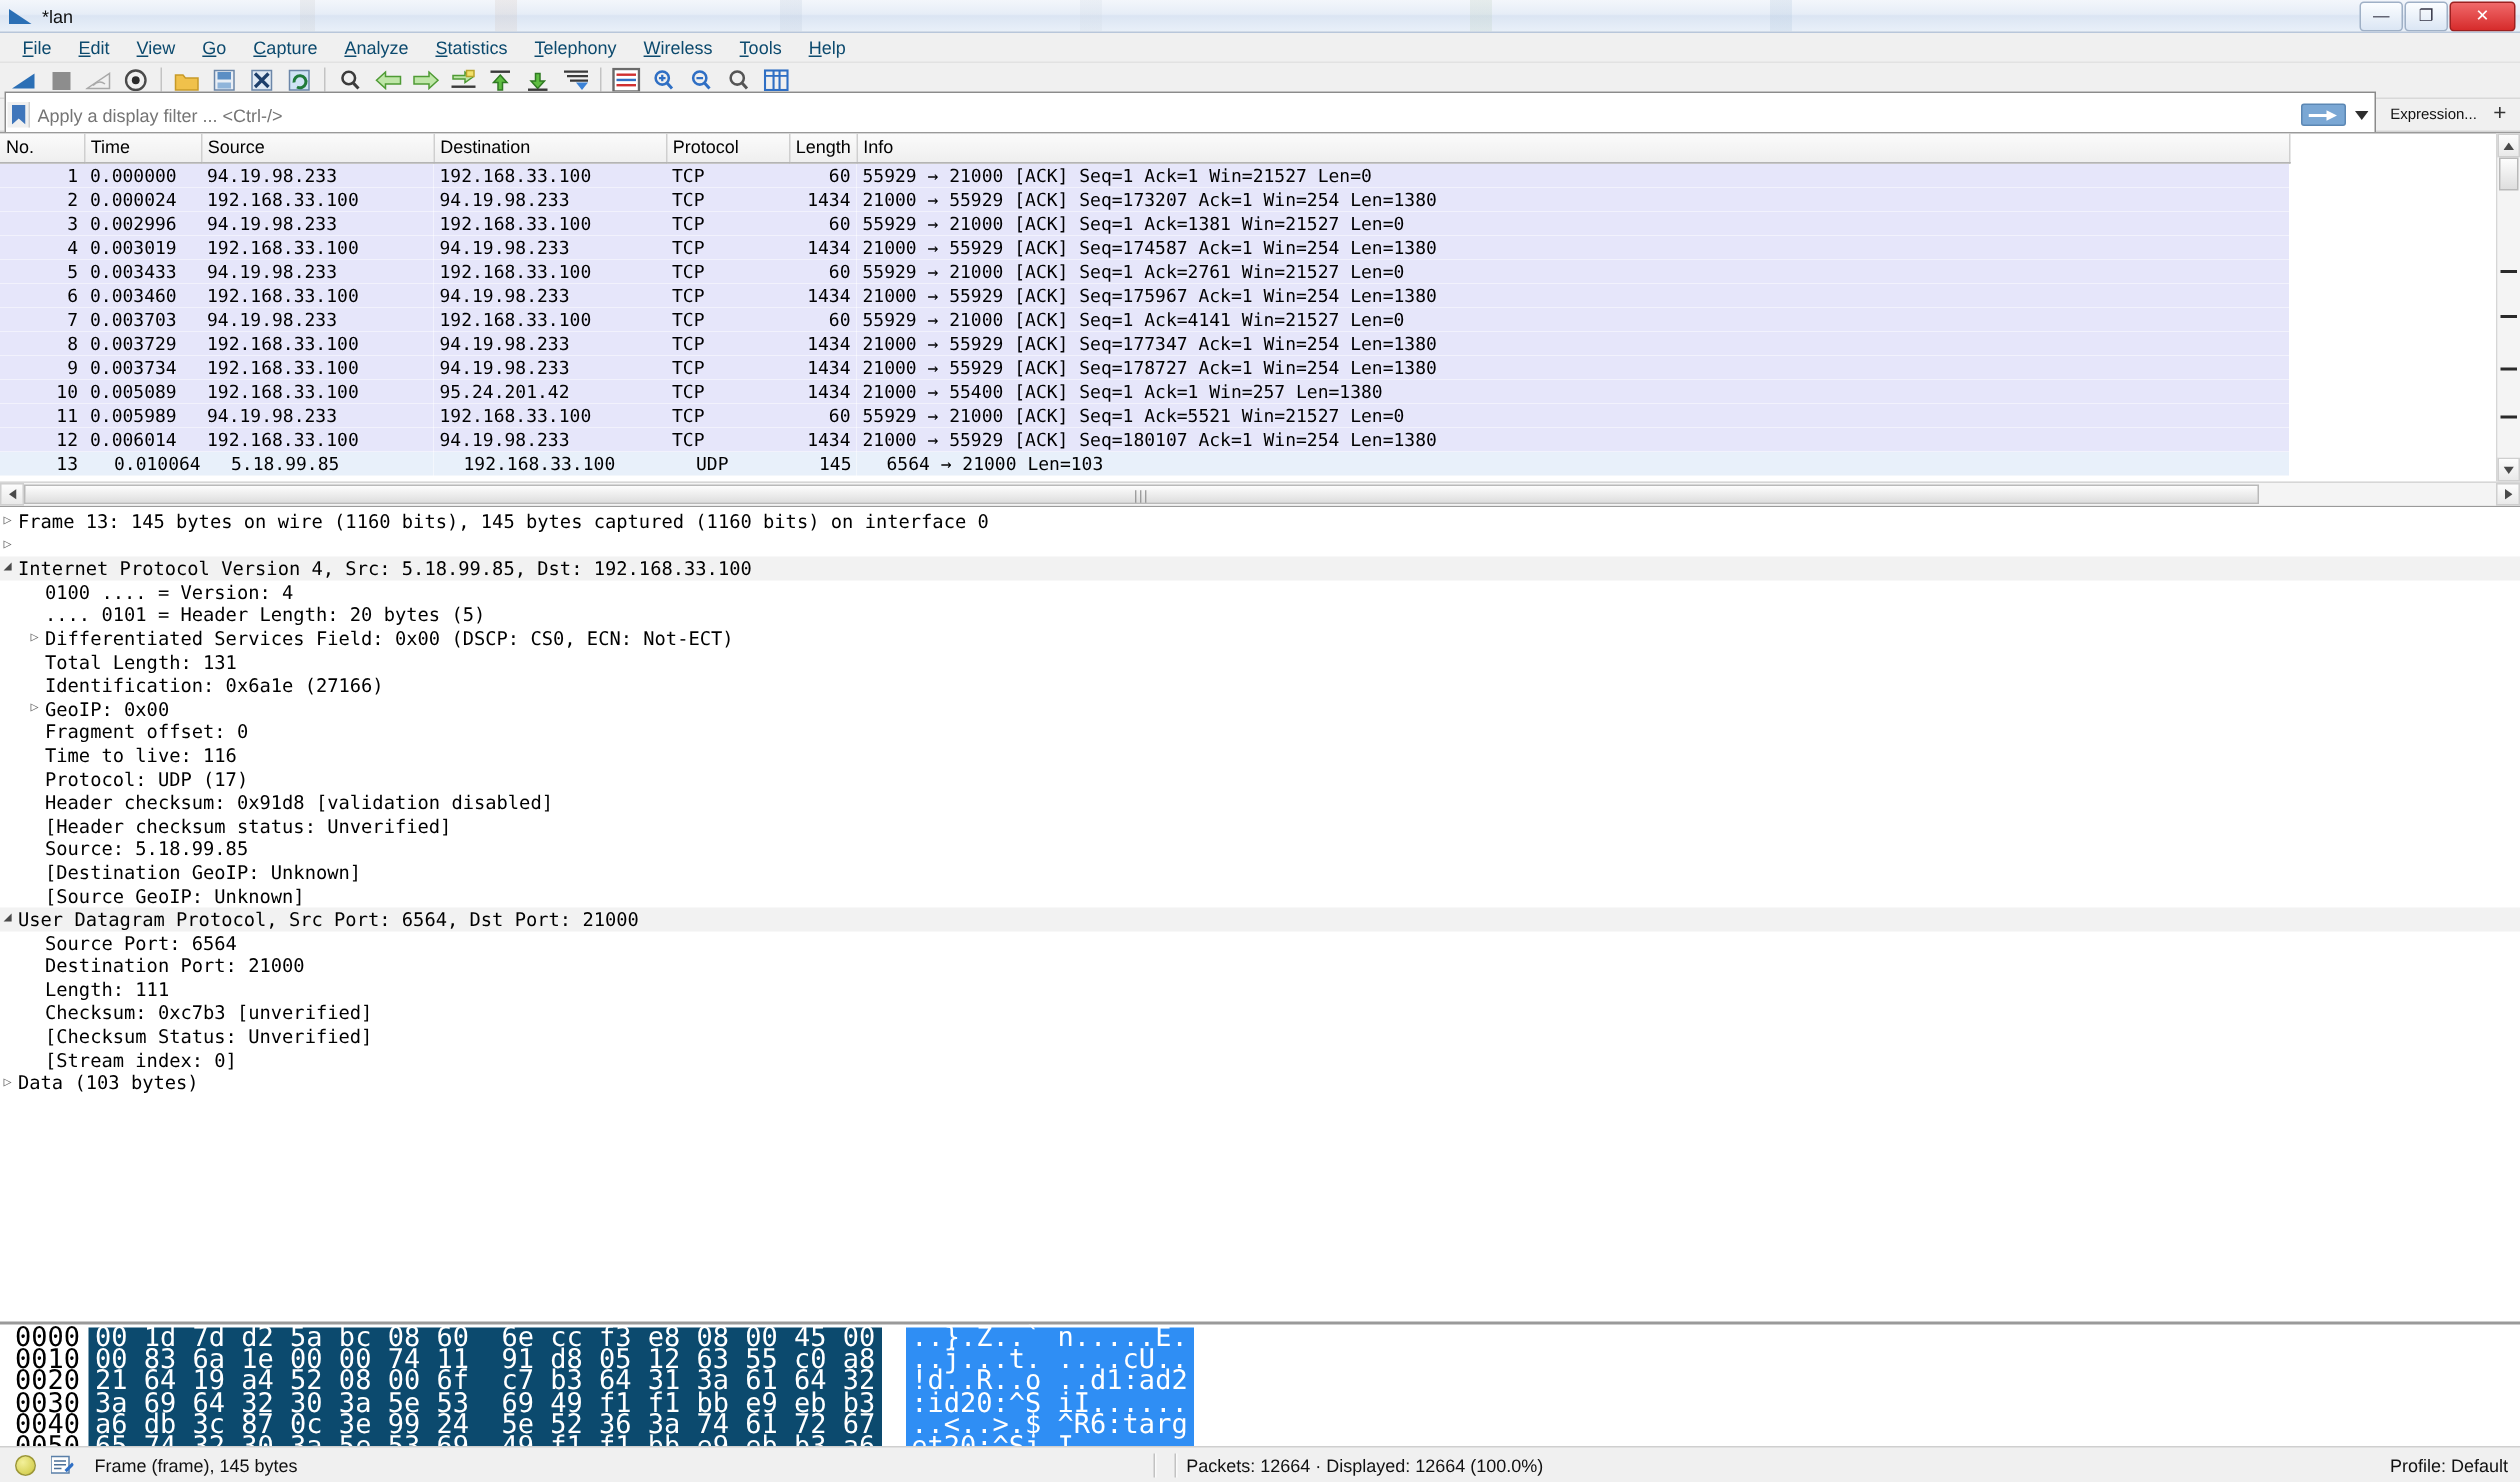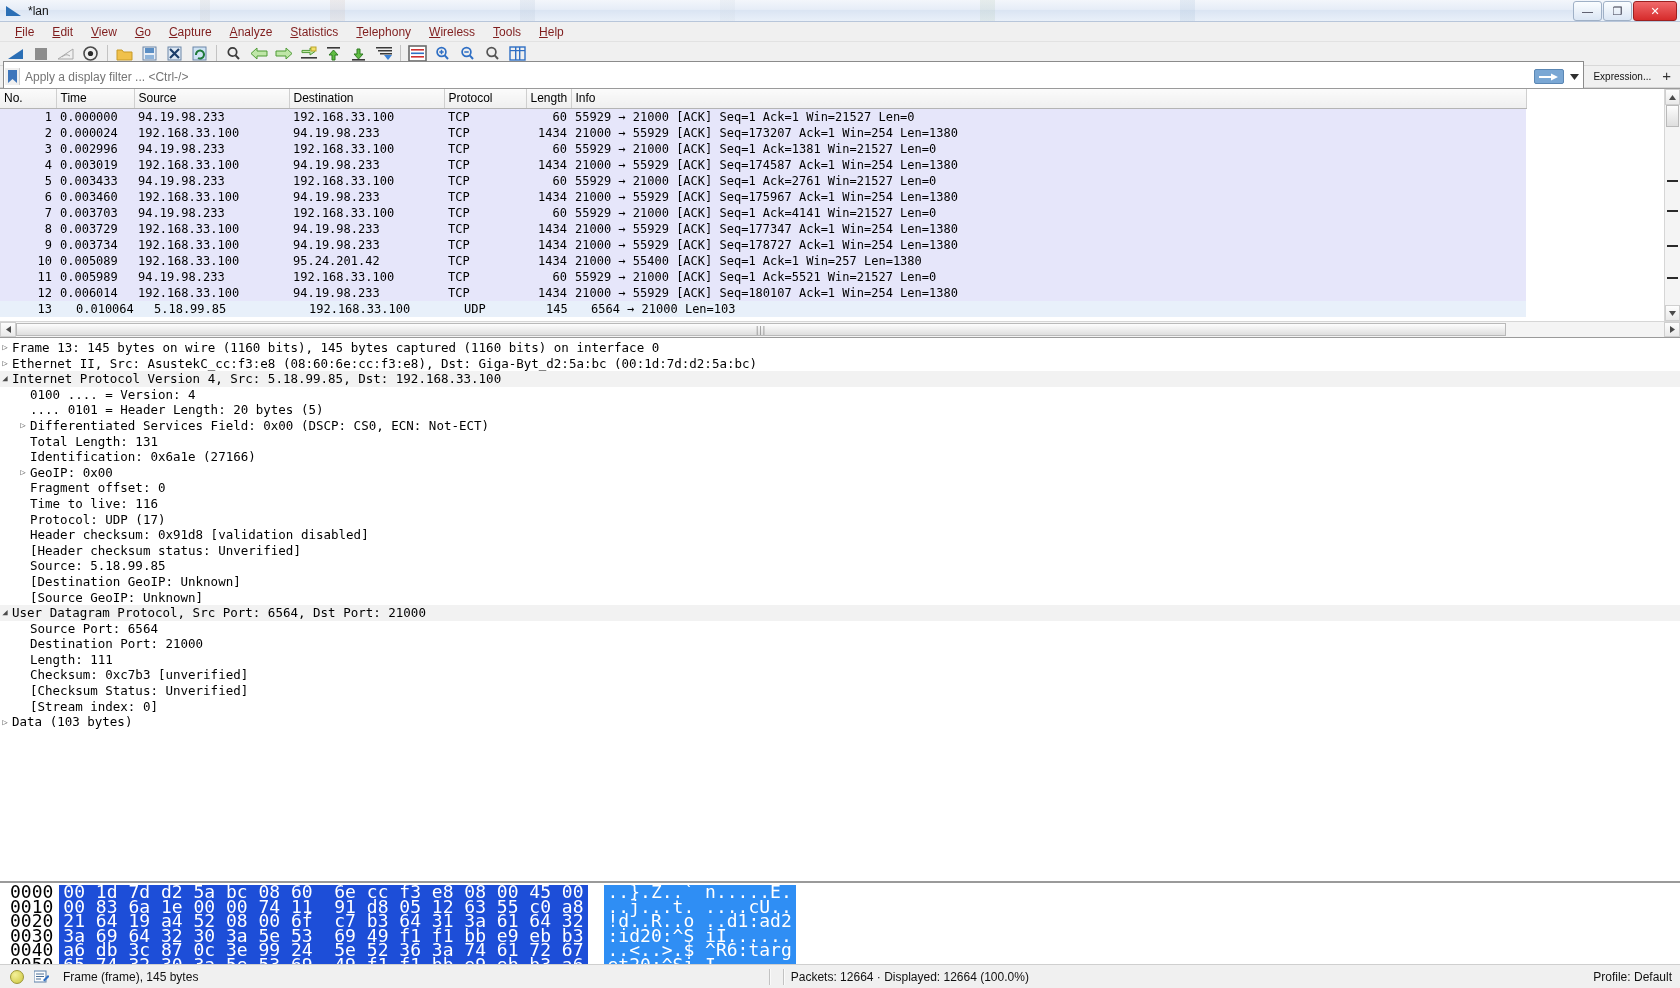--- a/index.html
+++ b/index.html
@@ -51,21 +51,21 @@
     border-color:#9c2020; color:#fff; margin-right:3px; width:44px;
   }
 
   
   .menubar{
     height:20px; flex:0 0 20px; background:#f0f0f0;
     display:flex; align-items:center; padding-left:6px;
     border-bottom:1px solid #e2e2e2;
   }
   .menu-item{
-    font-size:12px;color:#7f1d1d;padding:2px 9px; line-height:14px; cursor:default;
+    font-size:12px;color:#0c4a6e;padding:2px 9px; line-height:14px; cursor:default;
   }
   .menu-item u{ text-decoration:underline; }
 
   
   .toolbar{
     height:24px; flex:0 0 24px; background:#f0f0f0;
     display:flex;align-items:center; padding-left:3px;
     border-bottom:1px solid #d8d8d8;
   }
   .tbtn{ width:25px;height:22px;display:flex;align-items:center;justify-content:center;position:relative;}
@@ -165,21 +165,21 @@
   .tri.open{ color:#4a4a4a; }
   .dtext{ padding-left:2px; }
 
   
   .pane-bytes{
     flex:0 0 82px; background:#fff; border-top:1px solid #9a9a9a;
     display:flex; padding:2px 0 0 2px; overflow:hidden;
   }
   .bytes-inner{ display:flex; font-family:"DejaVu Sans Mono", monospace; font-size:18px; line-height:14.5px;text-align:center;}
   .col-off{ color:#000; padding:0 6px 0 8px; }
-  .col-hex{ background:#1d4ed8; color:#fff; padding:0 4px; }
+  .col-hex{ background:#0c4a6e; color:#fff; padding:0 4px; }
   .col-gap{ width:16px; background:#fff;}
   .col-asc{ background:#2f8ef4; color:#fff; padding:0 4px; white-space:pre;}
   .brow{ height:14.5px; white-space:pre; }
 
   
   .statusbar{
     height:24px; flex:0 0 24px; background:#f0f0f0; border-top:1px solid #cfcfcf;
     display:flex; align-items:center; font-size:12px; color:#111;
   }
   .sb-exp{ width:14px;height:14px;border-radius:50%;background:radial-gradient(circle at 35% 32%,#f3f09a,#d8d359 70%,#b5b03e);border:1px solid #9c9736;margin-left:10px;}
@@ -561,21 +561,20 @@
     </div>
   </div>
 
   <div class="pane-detail" id="detail-pane">
       <div class="drow">
         <span class="tri">▷</span>
         <span class="dtext">Frame 13: 145 bytes on wire (1160 bits), 145 bytes captured (1160 bits) on interface 0</span>
       </div>
       <div class="drow">
         <span class="tri">▷</span>
-        <span class="dtext">Ethernet II, Src: AsustekC_cc:f3:e8 (08:60:6e:cc:f3:e8), Dst: Giga-Byt_d2:5a:bc (00:1d:7d:d2:5a:bc)</span>
       </div>
       <div class="drow hl">
         <span class="tri open">◢</span>
         <span class="dtext">Internet Protocol Version 4, Src: 5.18.99.85, Dst: 192.168.33.100</span>
       </div>
       <div class="drow">
         <span class="tri" style="margin-left: 18px;"></span>
         <span class="dtext">0100 .... = Version: 4</span>
       </div>
       <div class="drow">

